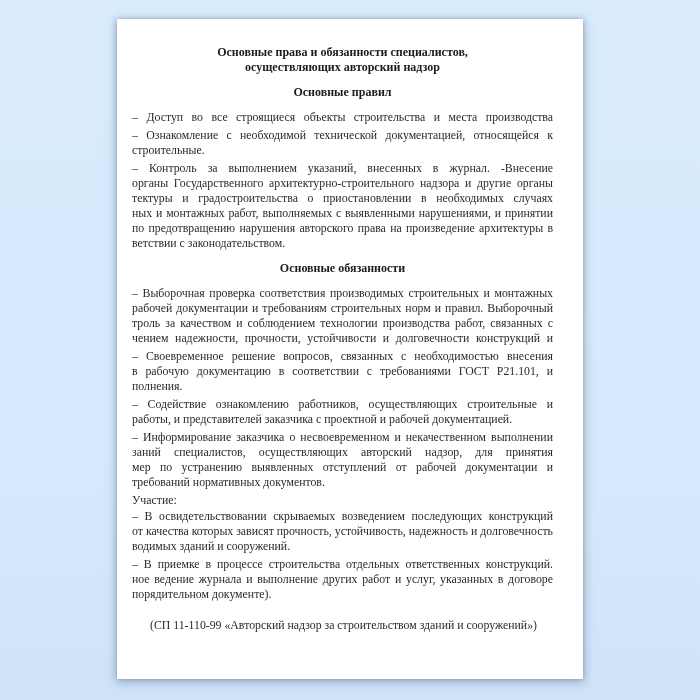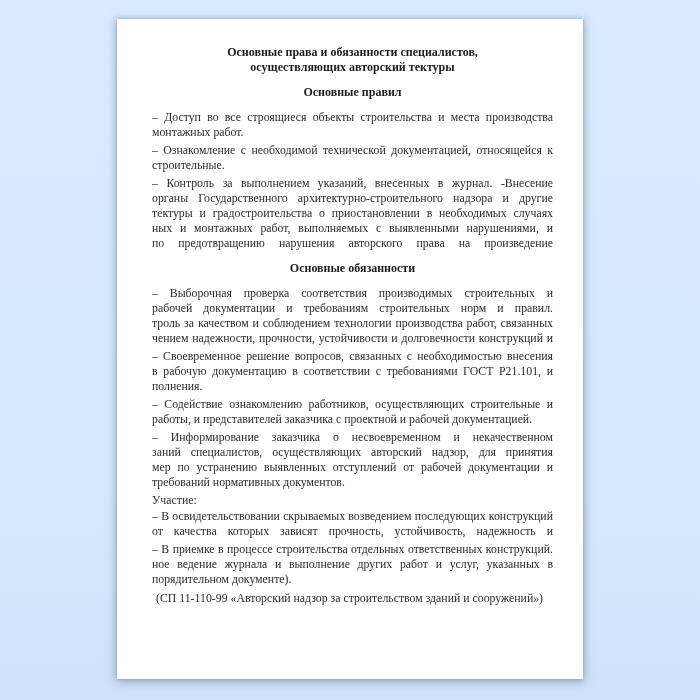--- a/index.html
+++ b/index.html
@@ -19,21 +19,21 @@
     height: 700px;
     background: linear-gradient(180deg, #d9ebfd 0%, #d6e8fb 70%, #cfe3f8 100%);
   }
   .paper {
     position: absolute;
     left: 117px;
     top: 19px;
     width: 466px;
     height: 660px;
     box-sizing: border-box;
-    padding: 26px 30px 0 35px;
+    padding: 26px 30px 0 15px;
     background: #ffffff;
     box-shadow: 0 2px 9px 1px rgba(96,118,145,0.55), 0 0 3px rgba(96,118,145,0.35);
     color: #2a2a2a;
     font-size: 11.8px;
   }
   .ln {
     line-height: 15px;
     height: 15px;
     overflow: hidden;
   }
@@ -59,52 +59,53 @@
   }
   .para .ln:last-child {
     text-align-last: left;
   }
   .label-line {
     line-height: 15px;
     margin: 0 0 1px 0;
   }
   .citation {
     line-height: 15px;
-    margin: 4px;
+    text-align: right;
+    margin: 16px;
   }
 </style>
 </head>
 <body>
 
 <div class="bg">
   <div class="paper">
 
     <div class="title">
         <div class="ln">Основные права и обязанности специалистов,</div>
-        <div class="ln">осуществляющих авторский тектуры</div>
+        <div class="ln">осуществляющих авторский надзор</div>
       </div>
 
     <div class="heading">Основные правил</div>
 
     <div class="para">
         <div class="ln">– Доступ во все строящиеся объекты строительства и места производства строительно-</div>
-        <div class="ln">монтажных работ.</div>
       </div>
 
     <div class="para">
         <div class="ln">– Ознакомление с необходимой технической документацией, относящейся к объекту</div>
         <div class="ln">строительные.</div>
       </div>
 
     <div class="para">
         <div class="ln">– Контроль за выполнением указаний, внесенных в журнал. -Внесение предложений в</div>
         <div class="ln">органы Государственного архитектурно-строительного надзора и другие органы архи-</div>
         <div class="ln">тектуры и градостроительства о приостановлении в необходимых случаях строитель-</div>
         <div class="ln">ных и монтажных работ, выполняемых с выявленными нарушениями, и принятии мер</div>
         <div class="ln">по предотвращению нарушения авторского права на произведение архитектуры в соот-</div>
+        <div class="ln">ветствии с законодательством.</div>
       </div>
 
     <div class="heading">Основные обязанности</div>
 
     <div class="para">
         <div class="ln">– Выборочная проверка соответствия производимых строительных и монтажных работ</div>
         <div class="ln">рабочей документации и требованиям строительных норм и правил. Выборочный кон-</div>
         <div class="ln">троль за качеством и соблюдением технологии производства работ, связанных с обеспе-</div>
         <div class="ln">чением надежности, прочности, устойчивости и долговечности конструкций и монтажа</div>
       </div>
@@ -125,20 +126,21 @@
         <div class="ln">заний специалистов, осуществляющих авторский надзор, для принятия оперативных</div>
         <div class="ln">мер по устранению выявленных отступлений от рабочей документации и нарушений</div>
         <div class="ln">требований нормативных документов.</div>
       </div>
 
     <div class="label-line">Участие:</div>
 
     <div class="para">
         <div class="ln">– В освидетельствовании скрываемых возведением последующих конструкций работ,</div>
         <div class="ln">от качества которых зависят прочность, устойчивость, надежность и долговечность воз-</div>
+        <div class="ln">водимых зданий и сооружений.</div>
       </div>
 
     <div class="para">
         <div class="ln">– В приемке в процессе строительства отдельных ответственных конструкций. Регуляр-</div>
         <div class="ln">ное ведение журнала и выполнение других работ и услуг, указанных в договоре (рас-</div>
         <div class="ln">порядительном документе).</div>
       </div>
 
     <div class="citation">(СП 11-110-99 «Авторский надзор за строительством зданий и сооружений»)</div>
 

